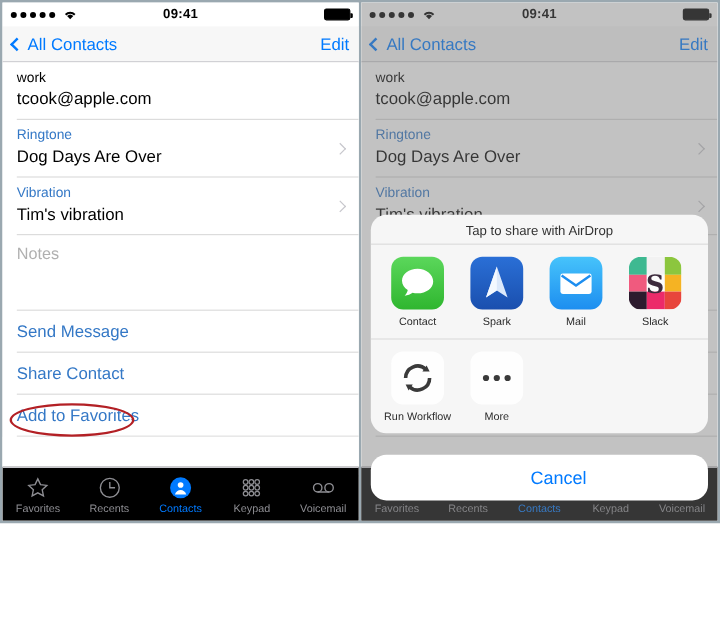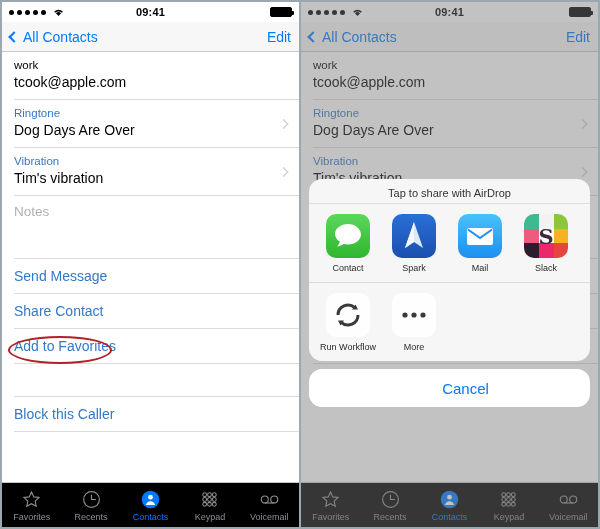--- a/index.html
+++ b/index.html
@@ -5,21 +5,21 @@
   * { box-sizing: border-box; margin: 0; padding: 0; }
   html, body {
     width: 600px; height: 529px;
     font-family: "Liberation Sans", sans-serif;
     background: #ffffff;
     overflow: hidden;
   }
   .screens { display: flex; width: 600px; height: 529px; }
   .phone {
     position: relative;
-    width: 300px; height: 529px;
+    width: 300px; height: 436px;
     background: #ffffff;
     overflow: hidden;
     border-left: 2px solid #9aa8b0;
     border-right: 2px solid #9aa8b0;
     border-top: 2px solid #9aa8b0;
     border-bottom: 2px solid #9aa8b0;
   }
   .phone-left { border-right: 1px solid #9aa8b0; }
   .phone-right { border-left: 1px solid #9aa8b0; }
 
@@ -100,21 +100,21 @@
   .tab-icon { width: 24px; height: 22px; display: flex; align-items: center; justify-content: center; }
 
   
   .dim {
     position: absolute; inset: 0; background: rgba(120,120,120,0.45);
     z-index: 5;
   }
   .sheet {
     position: absolute; z-index: 6;
     left: 8px; right: 8px; top: 177px;
-    display: flex; flex-direction: column; gap: 8px;
+    display: flex; flex-direction: column; gap: 18px;
   }
   .sheet-card {
     background: #f6f6f6; border-radius: 13px; overflow: hidden;
   }
   .airdrop-head {
     text-align: center; font-size: 11px; color: #333;
     padding: 8px 6px 4px 6px;
   }
   .airdrop-body { position: relative; padding: 4px 10px 12px 10px; min-height: 74px; }
   .airdrop-desc {

